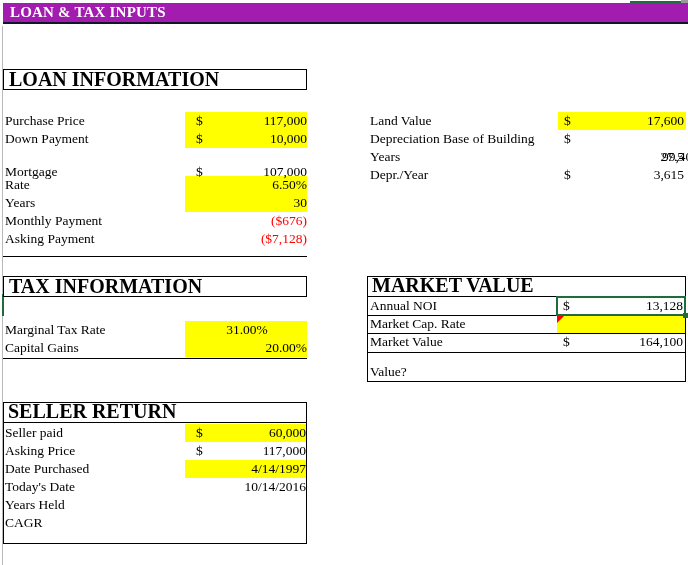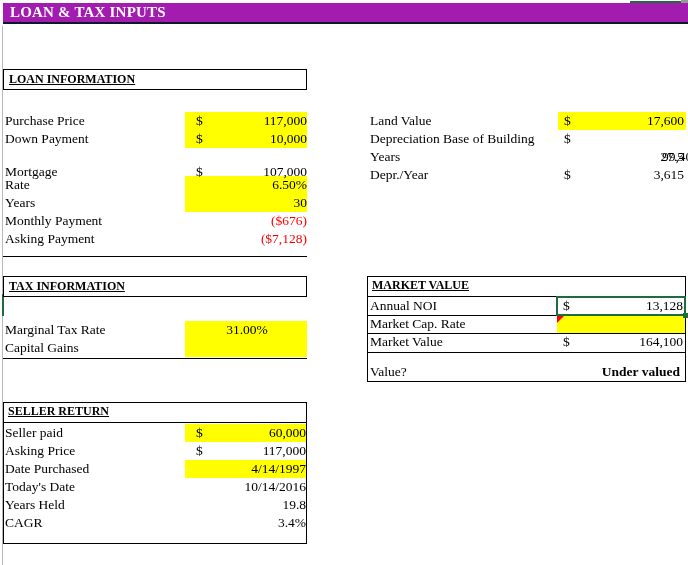--- a/index.html
+++ b/index.html
@@ -73,27 +73,26 @@
     height: 22px;
     background: #1f6b3b;
   }
 
   
   .section-title {
     position: absolute;
     box-sizing: border-box;
     border: 1px solid #000000;
     font-weight: bold;
-    font-size: 12px;
+    font-size: 20px;
     padding-left: 5px;
     line-height: 19px;
     height: 21px;
     background: #ffffff;
     white-space: nowrap;
-    text-decoration: underline;
   }
   .boxed {
     position: absolute;
     box-sizing: border-box;
     border: 1px solid #000000;
     background: #ffffff;
   }
 
   
   .row {
@@ -225,20 +224,21 @@
 <div class="section-title" style="left:3px; top:276px; width:304px;">TAX INFORMATION</div>
 
 <div class="hl" style="position:absolute; left:185px; top:321px; width:122px; height:36px;"></div>
 
 <div class="row" style="left:5px; top:321px; width:302px;">
   <span class="label">Marginal Tax Rate</span>
   <span class="num" style="left:182px; width:120px;text-align:center;">31.00%</span>
 </div>
 <div class="row" style="left:5px; top:339px; width:302px;">
   <span class="label">Capital Gains</span>
+  <span class="num" style="left:182px; width:120px;">20.00%</span>
 </div>
 <div class="hr" style="left:3px; top:358px; width:304px;"></div>
 
 <div class="boxed" style="left:367px; top:276px; width:319px; height:106px;"></div>
 <div class="section-title" style="left:367px; top:276px; width:319px; border:none; border-bottom:1px solid #000; background:transparent;">MARKET VALUE</div>
 
 <div class="hl" style="position:absolute; left:557px; top:315px; width:128px; height:18px;"></div>
 
 <div class="row" style="left:370px; top:297px; width:316px;">
   <span class="label">Annual NOI</span>
@@ -254,21 +254,20 @@
 
 <div class="row" style="left:370px; top:333px; width:316px;">
   <span class="label">Market Value</span>
   <span class="cur" style="left:193px;">$</span>
   <span class="num" style="left:185px; width:128px;">164,100</span>
 </div>
 <div class="hr" style="left:367px; top:352px; width:319px;"></div>
 
 <div class="row" style="left:370px; top:363px; width:316px;">
   <span class="label">Value?</span>
-  <span class="num bold" style="left:185px; width:125px;">Under valued</span>
 </div>
 
 <div id="noi-selection" style="left:556px; top:296px; width:130px; height:20px;"></div>
 <div id="noi-fill-handle" style="left:683px; top:313px;"></div>
 <div id="comment-marker" style="left:557px; top:316px;"></div>
 
 <div class="boxed" style="left:3px; top:402px; width:304px; height:142px;"></div>
 <div class="section-title" style="left:3px; top:402px; width:304px; border:none; border-bottom:1px solid #000; background:transparent;">SELLER RETURN</div>
 
 <div class="hl" style="position:absolute; left:185px; top:424px; width:121px; height:18px;"></div>
@@ -287,18 +286,16 @@
 <div class="row" style="left:5px; top:460px; width:302px;">
   <span class="label">Date Purchased</span>
   <span class="num" style="left:182px; width:119px;">4/14/1997</span>
 </div>
 <div class="row" style="left:5px; top:478px; width:302px;">
   <span class="label">Today's Date</span>
   <span class="num" style="left:182px; width:119px;">10/14/2016</span>
 </div>
 <div class="row" style="left:5px; top:496px; width:302px;">
   <span class="label">Years Held</span>
-  <span class="num" style="left:182px; width:119px;">19.8</span>
 </div>
 <div class="row" style="left:5px; top:514px; width:302px;">
   <span class="label">CAGR</span>
-  <span class="num" style="left:182px; width:119px;">3.4%</span>
 </div>
 
 </body></html>

